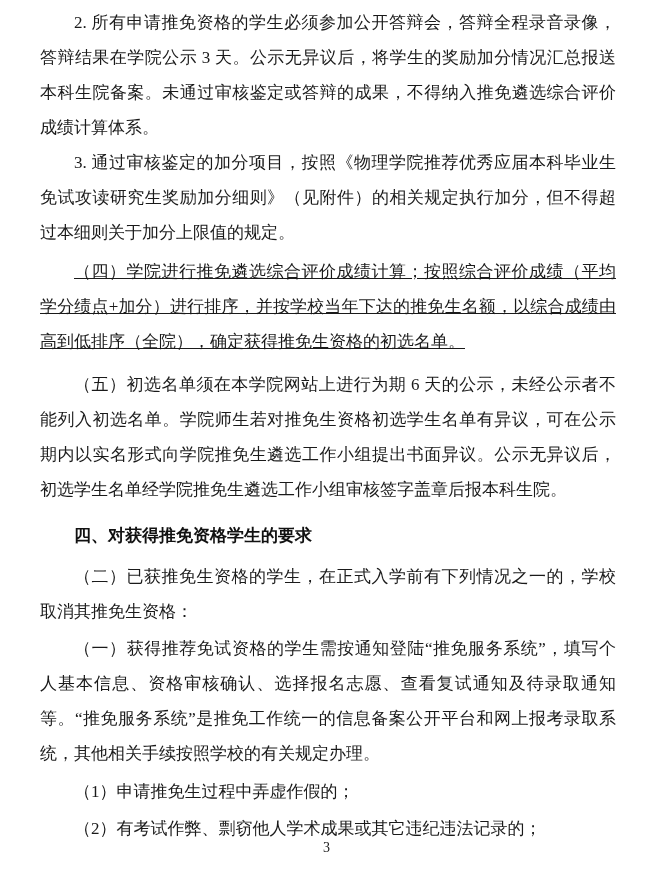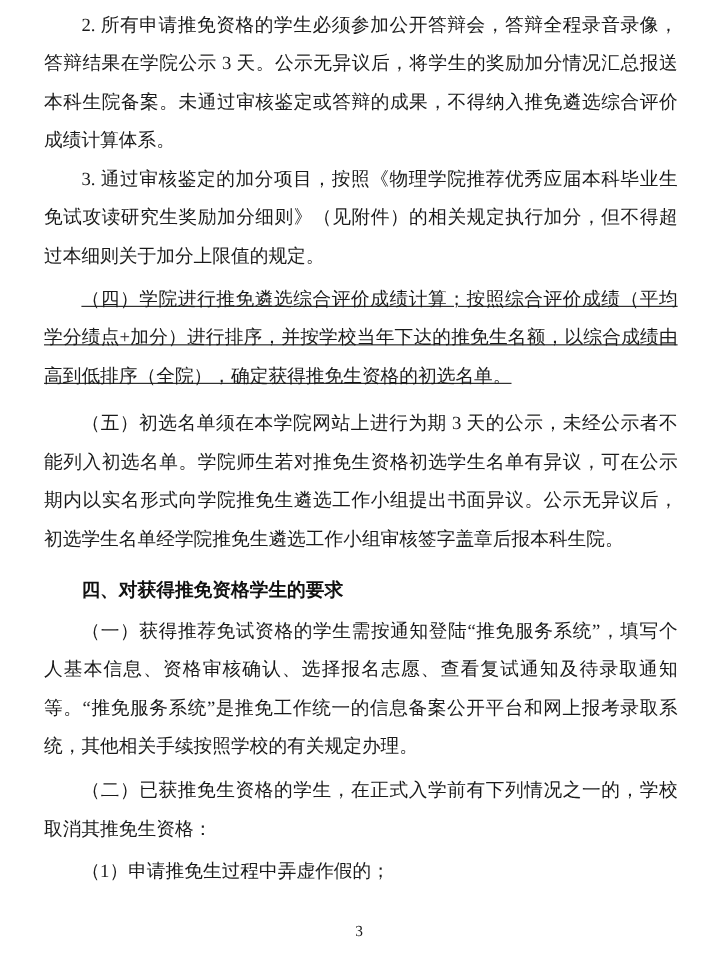--- a/index.html
+++ b/index.html
@@ -30,21 +30,21 @@
     text-indent: 2em;
     word-break: break-all;
   }
   .para.sp4  { margin-top: 4px; text-decoration: underline; }
   .para.sp8  { margin-top: 8px; }
   .para.sp5  { margin-top: 5px; }
   .para.sp3  { margin-top: 3px; font-family: Liberation Serif, serif; }
   .para.sp2  { margin-top: 2px; }
   .heading {
     margin: 12px 0 0 0;
-    font-family: Liberation Serif, serif;
+    font-family: Liberation Mono, monospace;
     font-weight: 700;
     font-size: 17px;
     line-height: 35px;
     text-indent: 2em;
     color: #111111;
   }
   .page-number {
     position: absolute;
     left: 0;
     top: 838px;
@@ -56,20 +56,21 @@
   }
 </style>
 </head>
 <body>
 
 <div class="page">
   <div class="content">
     <p class="para">2. 所有申请推免资格的学生必须参加公开答辩会，答辩全程录音录像，答辩结果在学院公示 3 天。公示无异议后，将学生的奖励加分情况汇总报送本科生院备案。未通过审核鉴定或答辩的成果，不得纳入推免遴选综合评价成绩计算体系。</p>
     <p class="para">3. 通过审核鉴定的加分项目，按照《物理学院推荐优秀应届本科毕业生免试攻读研究生奖励加分细则》（见附件）的相关规定执行加分，但不得超过本细则关于加分上限值的规定。</p>
     <p class="para sp4">（四）学院进行推免遴选综合评价成绩计算；按照综合评价成绩（平均学分绩点+加分）进行排序，并按学校当年下达的推免生名额，以综合成绩由高到低排序（全院），确定获得推免生资格的初选名单。</p>
-    <p class="para sp8">（五）初选名单须在本学院网站上进行为期 3 天的公示，未经公示者不能列入初选名单。学院师生若对推免生资格初选学生名单有异议，可在公示期内以实名形式向学院推免生遴选工作小组提出书面异议。公示无异议后，初选学生名单经学院推免生遴选工作小组审核签字盖章后报本科生院。</p>
+    <p class="para sp8">（五）初选名单须在本学院网站上进行为期 6 天的公示，未经公示者不能列入初选名单。学院师生若对推免生资格初选学生名单有异议，可在公示期内以实名形式向学院推免生遴选工作小组提出书面异议。公示无异议后，初选学生名单经学院推免生遴选工作小组审核签字盖章后报本科生院。</p>
     <p class="heading">四、对获得推免资格学生的要求</p>
+    <p class="para sp5">（二）已获推免生资格的学生，在正式入学前有下列情况之一的，学校取消其推免生资格：</p>
     <p class="para sp2">（一）获得推荐免试资格的学生需按通知登陆“推免服务系统”，填写个人基本信息、资格审核确认、选择报名志愿、查看复试通知及待录取通知等。“推免服务系统”是推免工作统一的信息备案公开平台和网上报考录取系统，其他相关手续按照学校的有关规定办理。</p>
-    <p class="para sp5">（二）已获推免生资格的学生，在正式入学前有下列情况之一的，学校取消其推免生资格：</p>
     <p class="para sp3">（1）申请推免生过程中弄虚作假的；</p>
+    <p class="para sp2">（2）有考试作弊、剽窃他人学术成果或其它违纪违法记录的；</p>
   </div>
   <div class="page-number">3</div>
 </div>
 
 </body></html>

